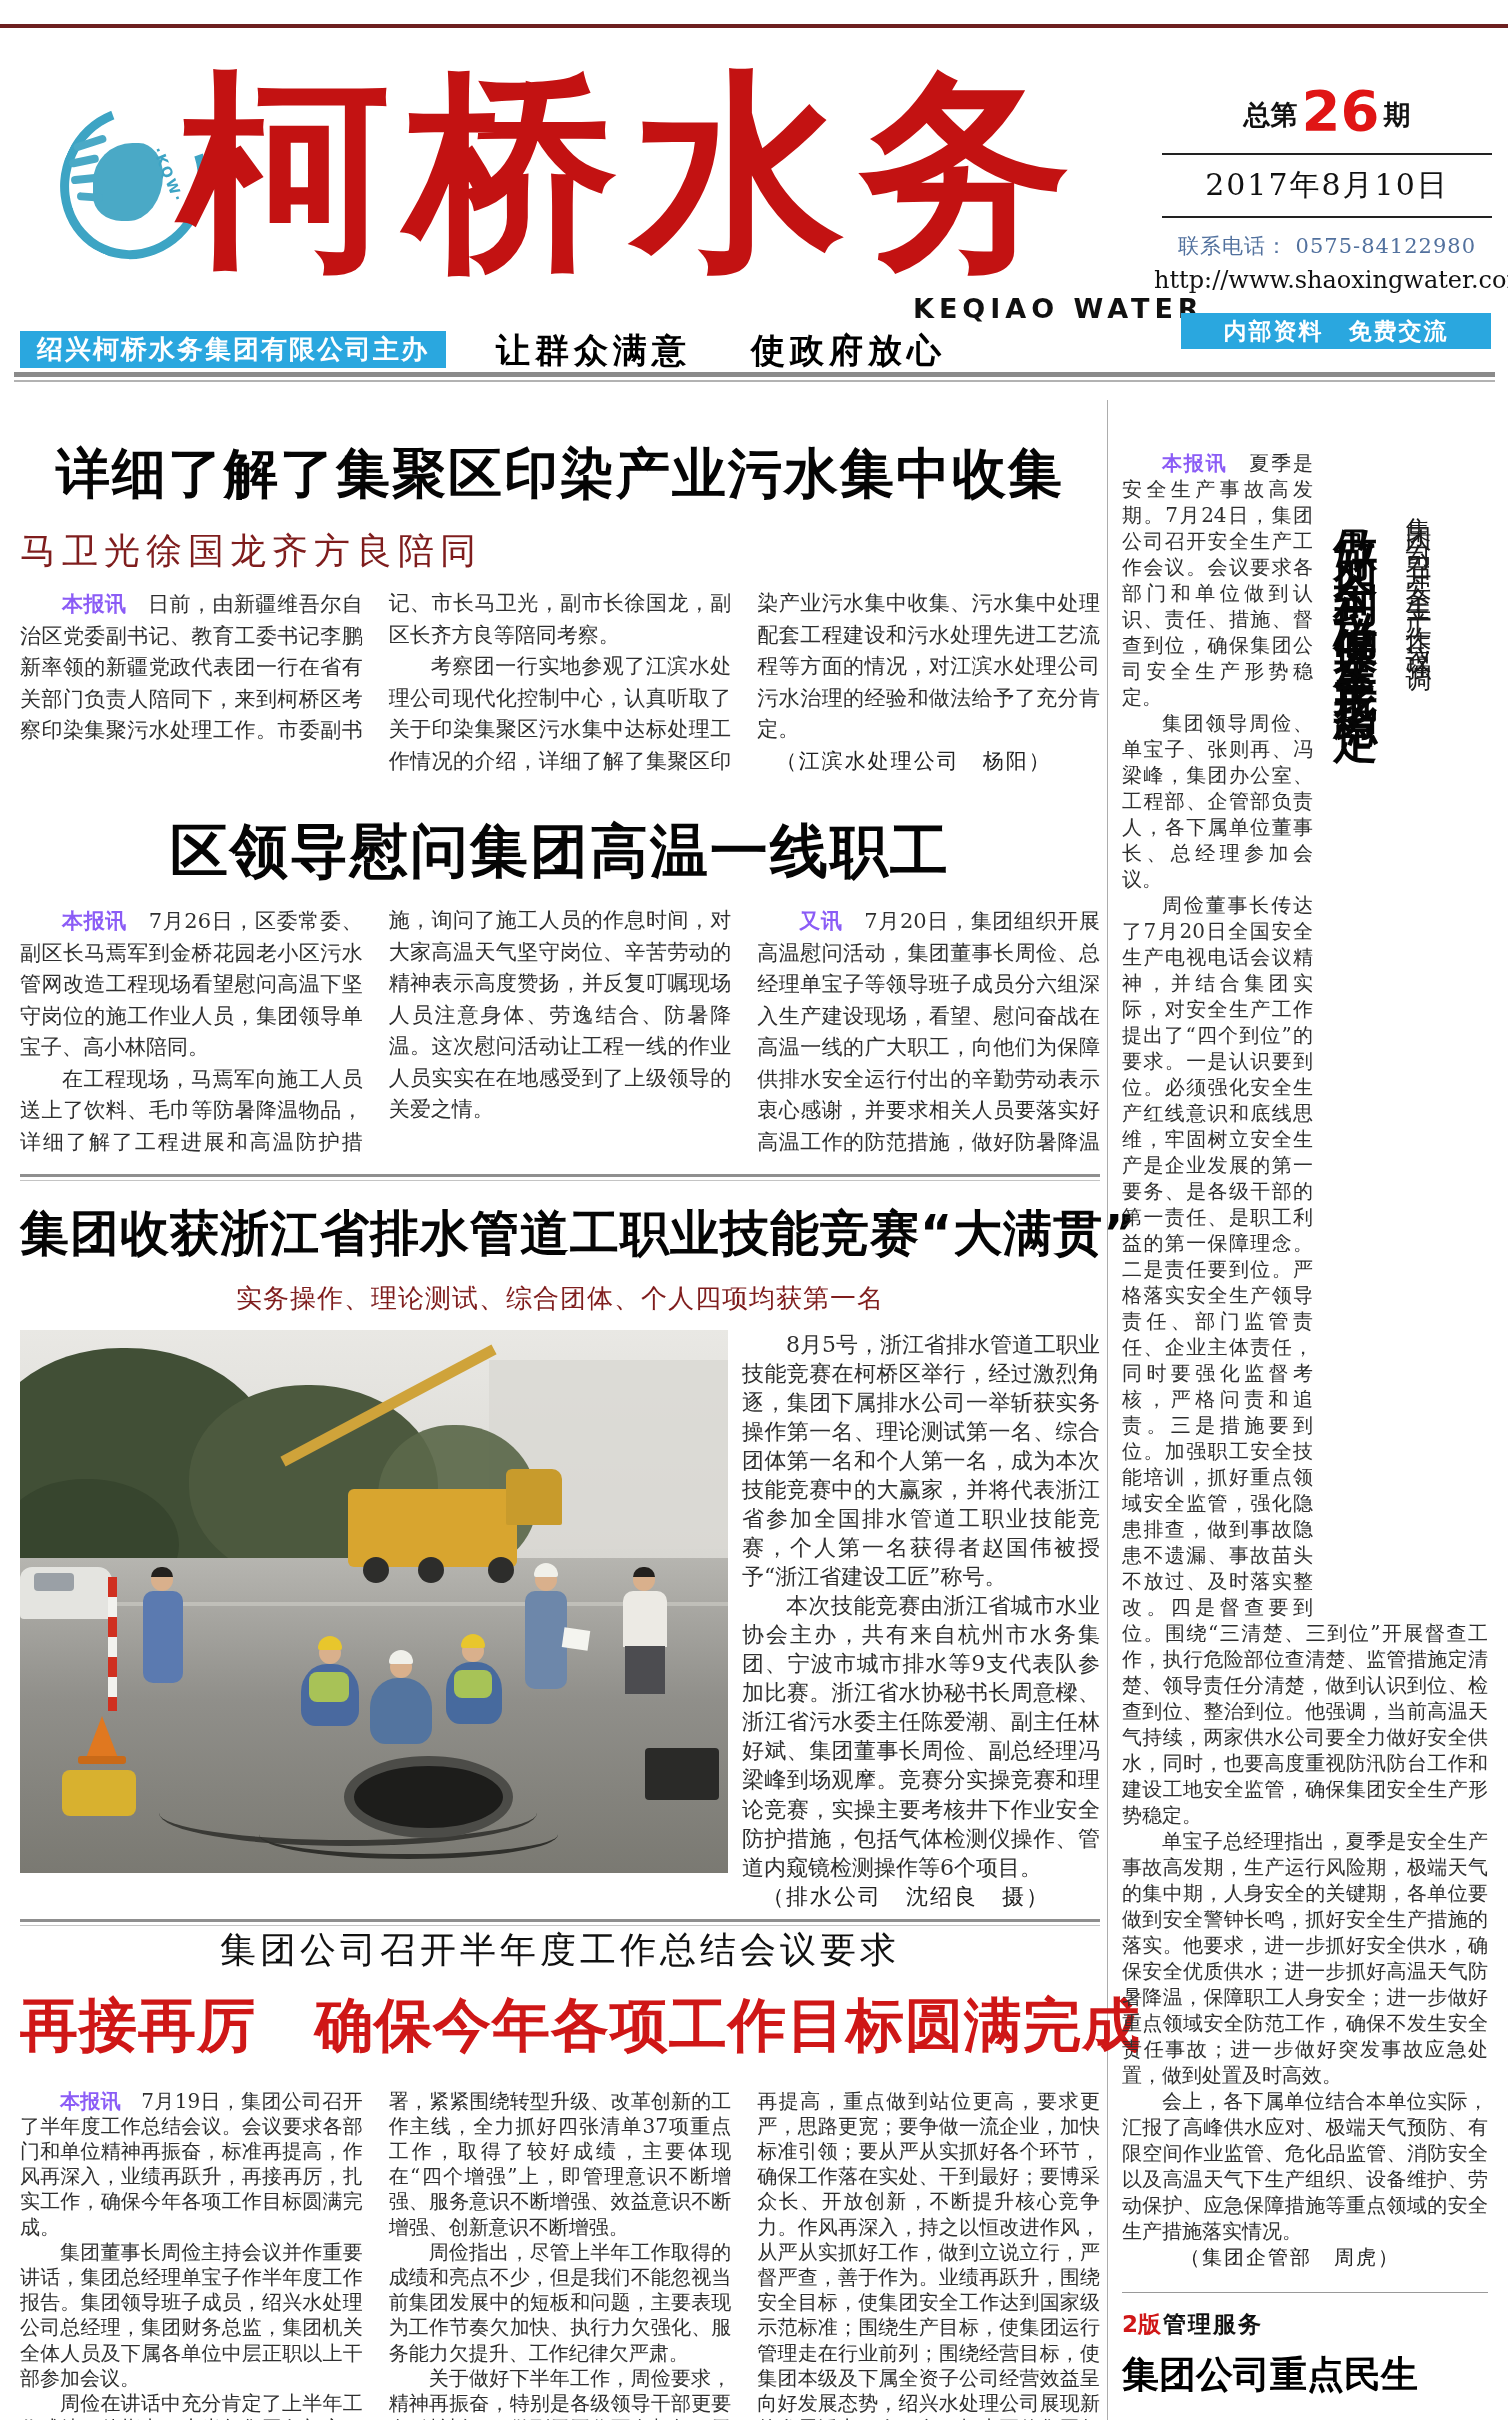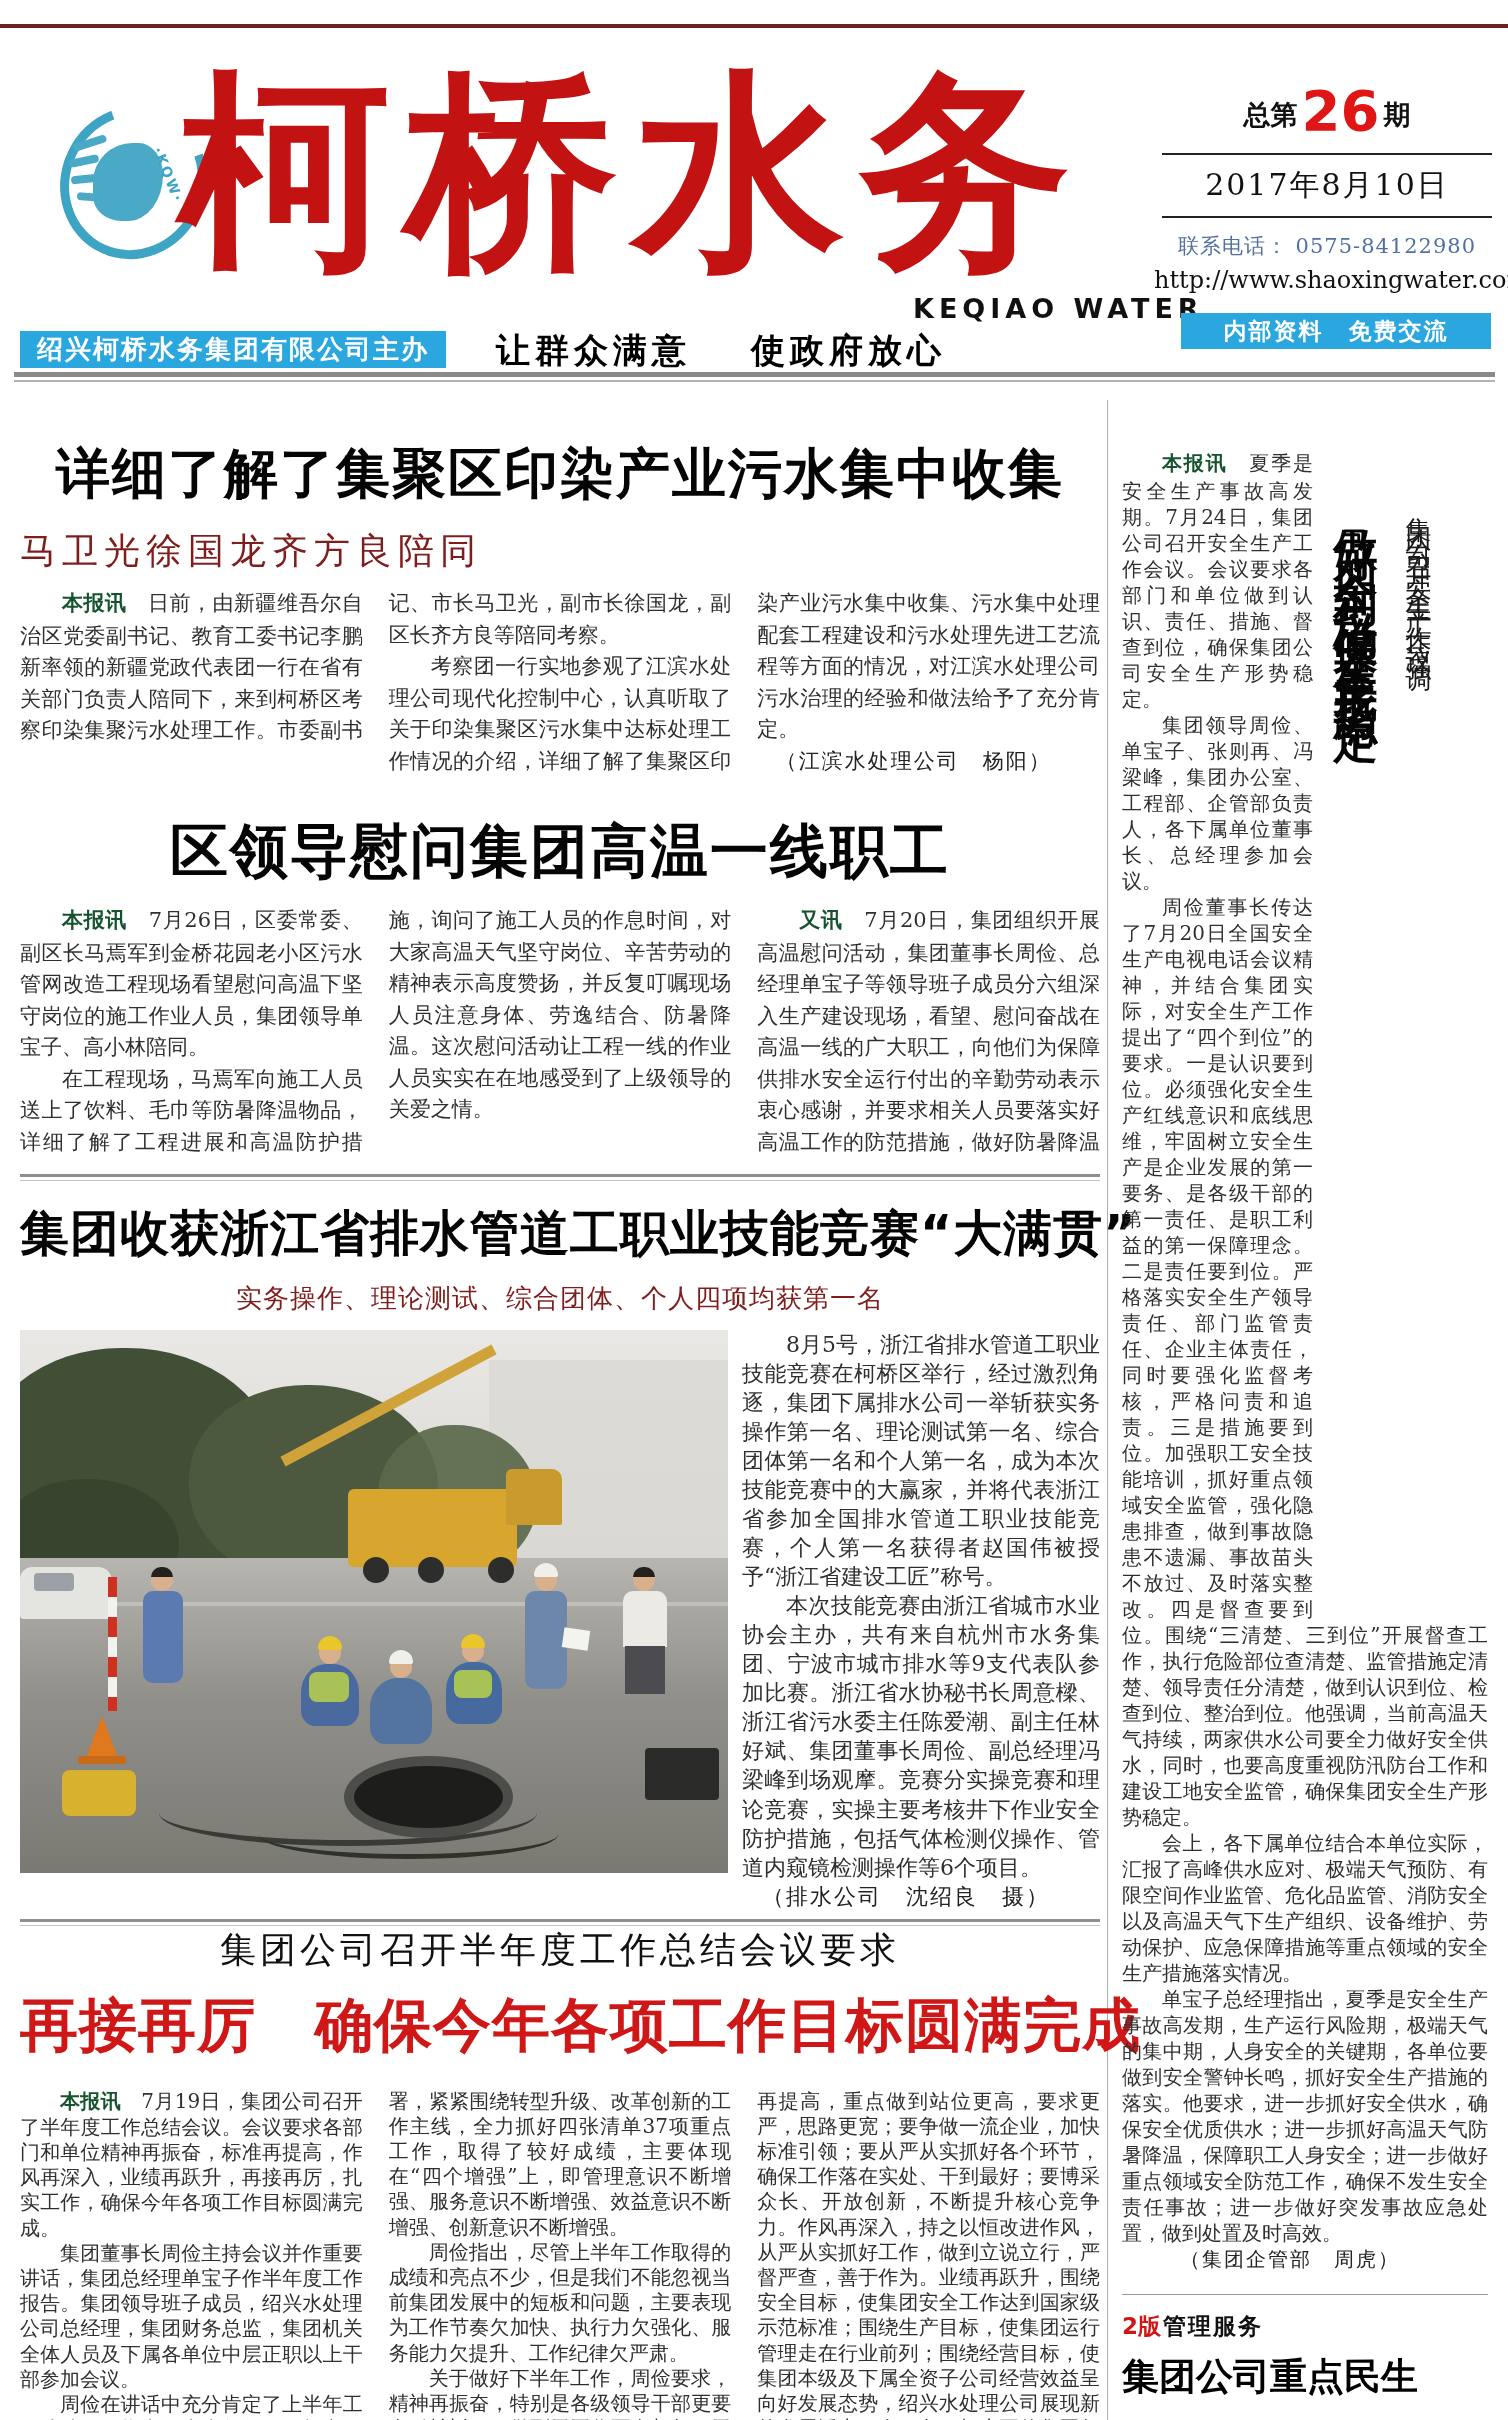--- a/index.html
+++ b/index.html
@@ -59,21 +59,21 @@
           font-family:"DejaVu Sans","Liberation Sans",sans-serif;font-weight:500;}
   .a4-kicker{font-size:36px;letter-spacing:4px;text-align:center;color:#111;
              font-family:Liberation Serif, serif;font-weight:400;}
   .a4-head{font-size:58px;letter-spacing:1px;margin-top:12px;color:#cf1717;}
 
   .col3{column-count:3;column-gap:26px;text-align:justify;overflow:hidden;}
   .a1-body{height:199px;font-size:21px;line-height:1.5;margin-top:12px;}
   .a2-body{height:263px;font-size:21px;line-height:1.5;margin-top:14px;}
   .a4-body{height:382px;font-size:20px;line-height:1.26;margin-top:24px;}
   .body-p{text-indent:2em;}
-  .lead-tag{font-family:Liberation Mono, monospace;font-weight:bold;color:#14532d;}
+  .lead-tag{font-family:Liberation Sans, sans-serif;font-weight:bold;color:#8b5cf6;}
   .credit{text-align:center;padding-right:30px;letter-spacing:2px;color:#222;text-indent:0;}
 
   
   .a3-row{display:flex;gap:14px;margin-top:14px;}
   .a3-text{flex:1;font-size:22px;line-height:1.32;text-align:justify;}
 
   
   .photo{position:relative;width:708px;height:543px;overflow:hidden;background:#d6d5d1;box-shadow:inset 0 0 40px rgba(0,0,0,.18);}
   .ph{position:absolute;}
   .sky{left:0;top:0;width:100%;height:46%;background:linear-gradient(#e9e8e4,#d6d5d0);}
@@ -274,22 +274,22 @@
 
     <div class="side-float">
       <div class="v-big">做好『四个到位』确保安全生产形势稳定</div>
       <div class="v-kicker">集团公司召开安全生产工作会议强调</div>
     </div>
 
     <div class="side-body">
       <p class="body-p"><b class="lead-tag">本报讯</b><span>　夏季是安全生产事故高发期。7月24日，集团公司召开安全生产工作会议。会议要求各部门和单位做到认识、责任、措施、督查到位，确保集团公司安全生产形势稳定。</span></p>
       <p class="body-p">集团领导周俭、单宝子、张则再、冯梁峰，集团办公室、工程部、企管部负责人，各下属单位董事长、总经理参加会议。</p>
       <p class="body-p">周俭董事长传达了7月20日全国安全生产电视电话会议精神，并结合集团实际，对安全生产工作提出了“四个到位”的要求。一是认识要到位。必须强化安全生产红线意识和底线思维，牢固树立安全生产是企业发展的第一要务、是各级干部的第一责任、是职工利益的第一保障理念。二是责任要到位。严格落实安全生产领导责任、部门监管责任、企业主体责任，同时要强化监督考核，严格问责和追责。三是措施要到位。加强职工安全技能培训，抓好重点领域安全监管，强化隐患排查，做到事故隐患不遗漏、事故苗头不放过、及时落实整改。四是督查要到位。围绕“三清楚、三到位”开展督查工作，执行危险部位查清楚、监管措施定清楚、领导责任分清楚，做到认识到位、检查到位、整治到位。他强调，当前高温天气持续，两家供水公司要全力做好安全供水，同时，也要高度重视防汛防台工作和建设工地安全监管，确保集团安全生产形势稳定。</p>
+      <p class="body-p">单宝子总经理指出，夏季是安全生产事故高发期，生产运行风险期，极端天气的集中期，人身安全的关键期，各单位要做到安全警钟长鸣，抓好安全生产措施的落实。他要求，进一步抓好安全供水，确保安全优质供水；进一步抓好高温天气防暑降温，保障职工人身安全；进一步做好重点领域安全防范工作，确保不发生安全责任事故；进一步做好突发事故应急处置，做到处置及时高效。</p>
       <p class="body-p">会上，各下属单位结合本单位实际，汇报了高峰供水应对、极端天气预防、有限空间作业监管、危化品监管、消防安全以及高温天气下生产组织、设备维护、劳动保护、应急保障措施等重点领域的安全生产措施落实情况。</p>
-      <p class="body-p">单宝子总经理指出，夏季是安全生产事故高发期，生产运行风险期，极端天气的集中期，人身安全的关键期，各单位要做到安全警钟长鸣，抓好安全生产措施的落实。他要求，进一步抓好安全供水，确保安全优质供水；进一步抓好高温天气防暑降温，保障职工人身安全；进一步做好重点领域安全防范工作，确保不发生安全责任事故；进一步做好突发事故应急处置，做到处置及时高效。</p>
       <p class="credit">（集团企管部　周虎）</p>
     </div>
 
     <div class="side-rule"></div>
 
     <div>
       <div class="promo-head">
         <span class="promo-page">2版</span>
         <span class="promo-sec">管理服务</span>
       </div>

